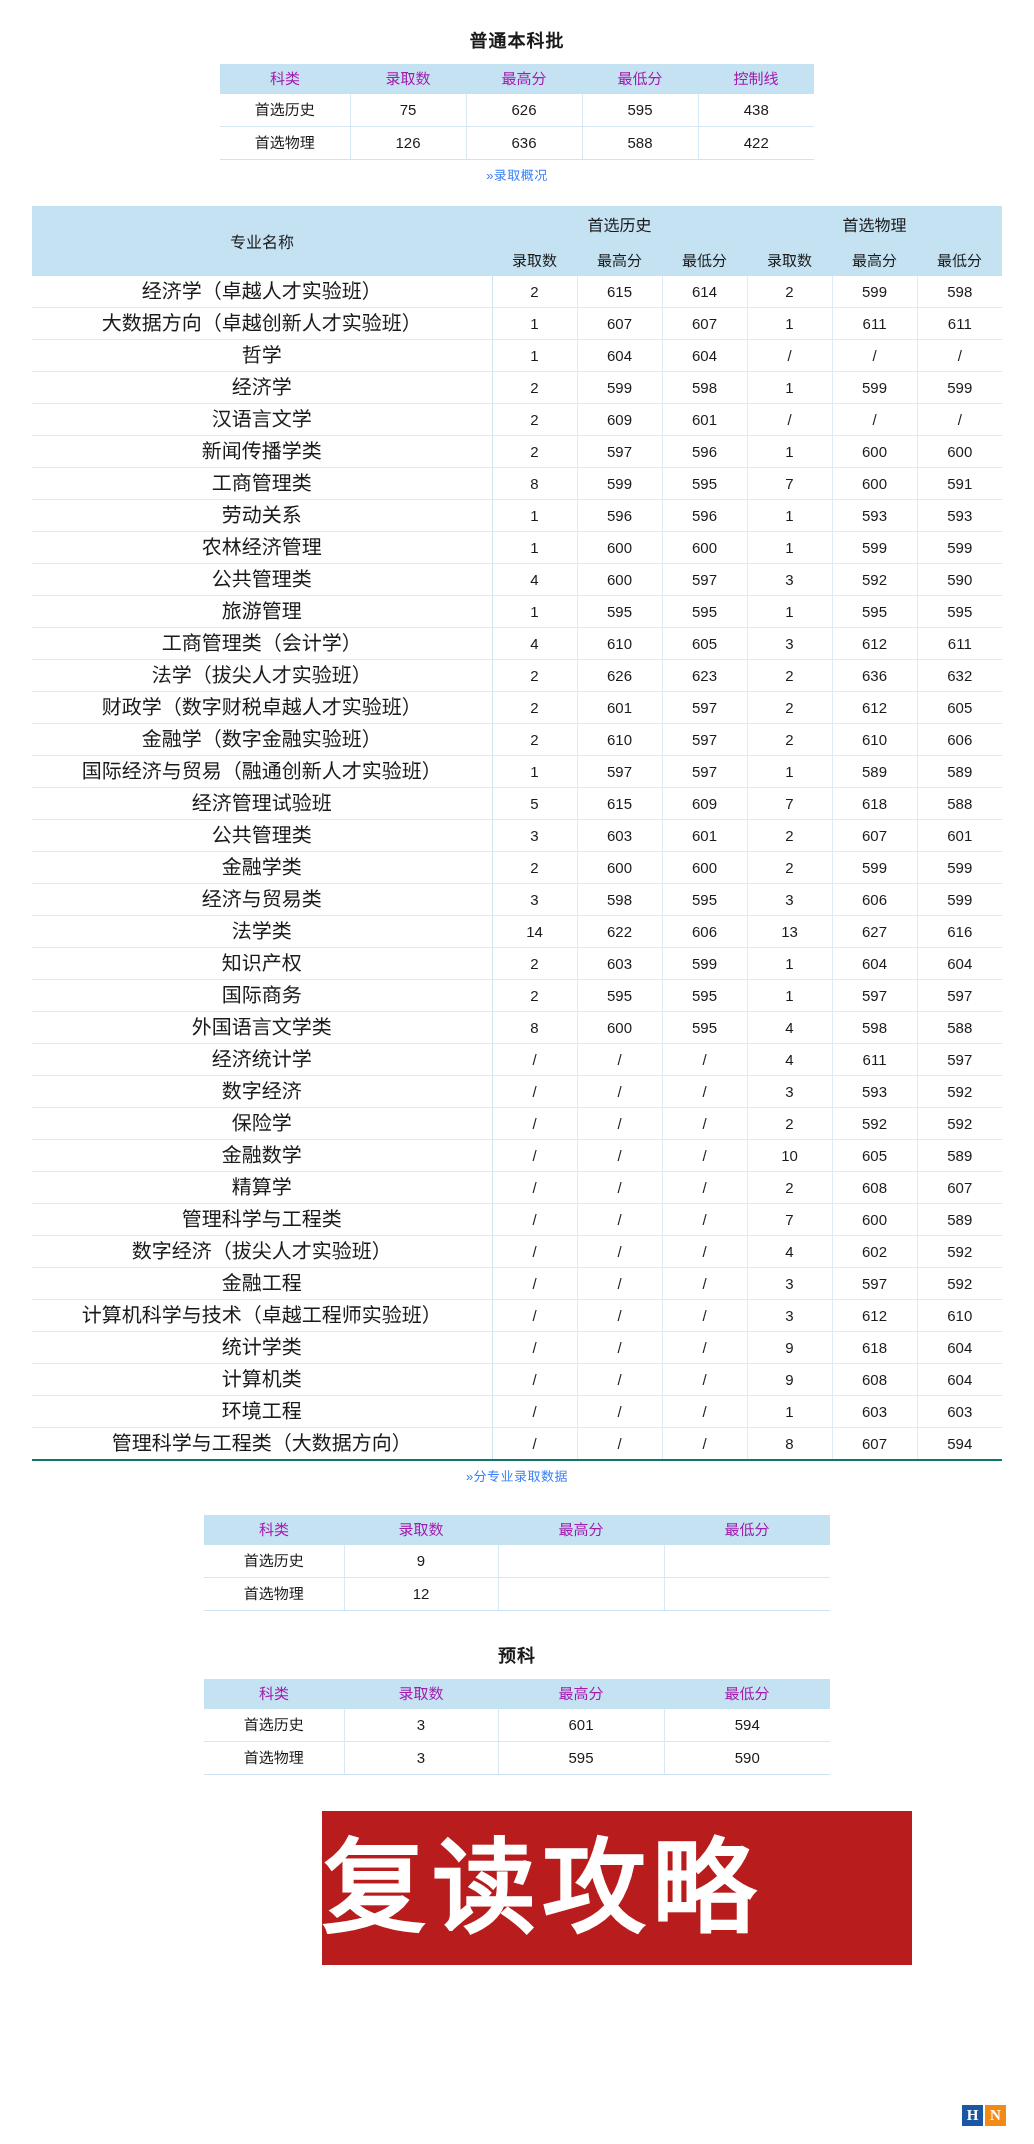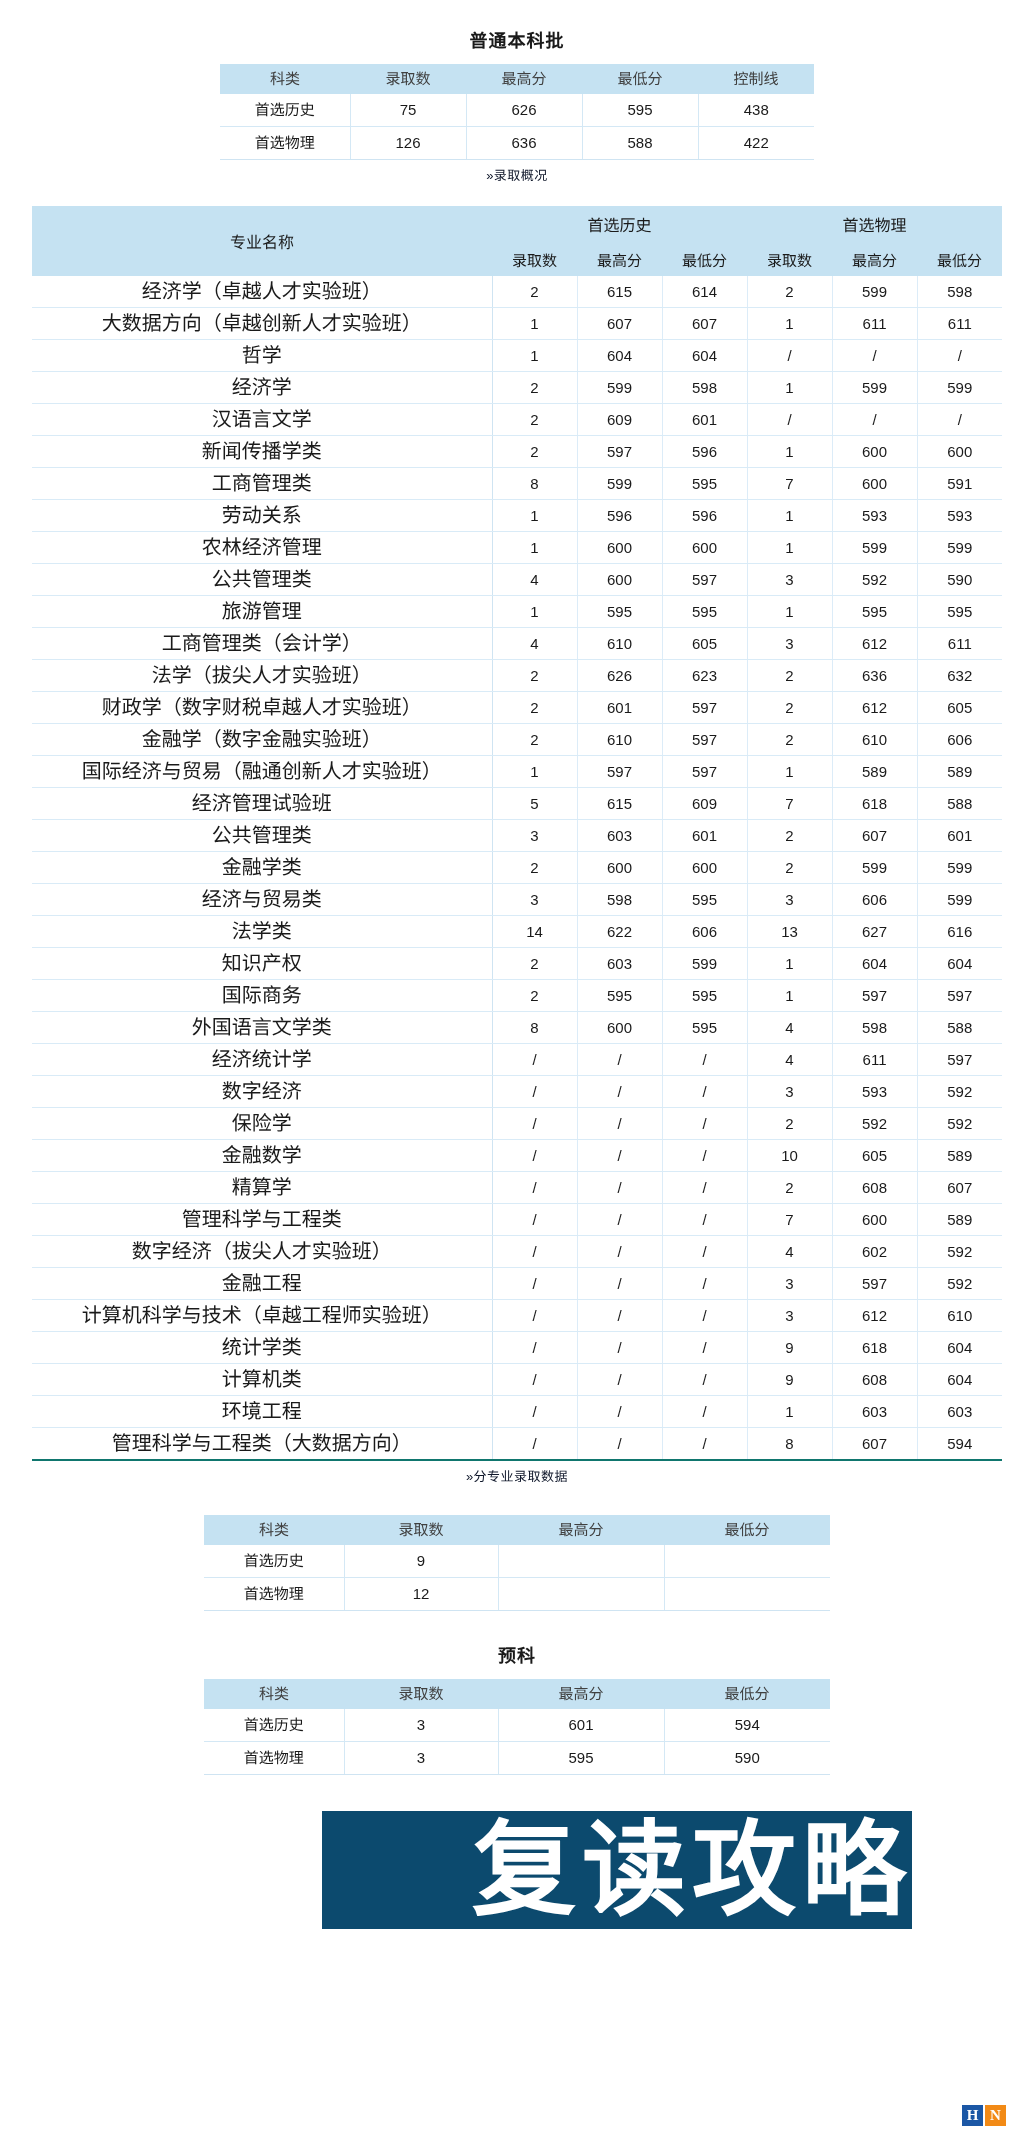--- a/index.html
+++ b/index.html
@@ -31,21 +31,21 @@
   table{border-collapse:collapse;}
 
   .summary-wrap{display:flex;justify-content:center;}
   .summary-table{
     border-collapse:collapse;
     font-size:15px;
   }
   .summary-table th{
     background:#c5e2f2;
     font-weight:normal;
-    color:#404040;
+    color:#a21caf;
     height:30px;
     line-height:30px;
     padding:0 6px;
     text-align:center;
     border:none;
     font-size:15px;
   }
   .summary-table td{
     height:32px;
     line-height:32px;
@@ -55,21 +55,21 @@
     border-bottom:1px solid #d4e8f5;
     font-size:15px;
     color:#1a1a1a;
   }
   .summary-table td:last-child{border-right:none;}
   .summary-table tr:last-child td{border-bottom:1px solid #cfe4f2;}
 
   .caption{
     text-align:center;
     font-size:13px;
-    color:#0f172a;
+    color:#3b82f6;
     margin-top:5px;
     letter-spacing:0.5px;
   }
 
   
   .major-wrap{
     margin:22px auto 0 auto;
     width:970px;
   }
   .major-table{
@@ -118,25 +118,25 @@
 
   .col-name{width:460px;}
   .col-num{width:85px;}
 
   
   .watermark{
     position:absolute;
     left:322px;
     top:1811px;
     width:590px;
-    height:118px;
-    background:#0c4a6e;
+    height:154px;
+    background:#b91c1c;
     display:flex;
     align-items:center;
-    justify-content:flex-end;
+    justify-content:flex-start;
     z-index:50;
   }
   .watermark span{
     color:#ffffff;
     font-size:104px;
     font-weight:bold;
     letter-spacing:6px;
     line-height:1;
     font-family:"DejaVu Sans","Liberation Sans",sans-serif;
   }

